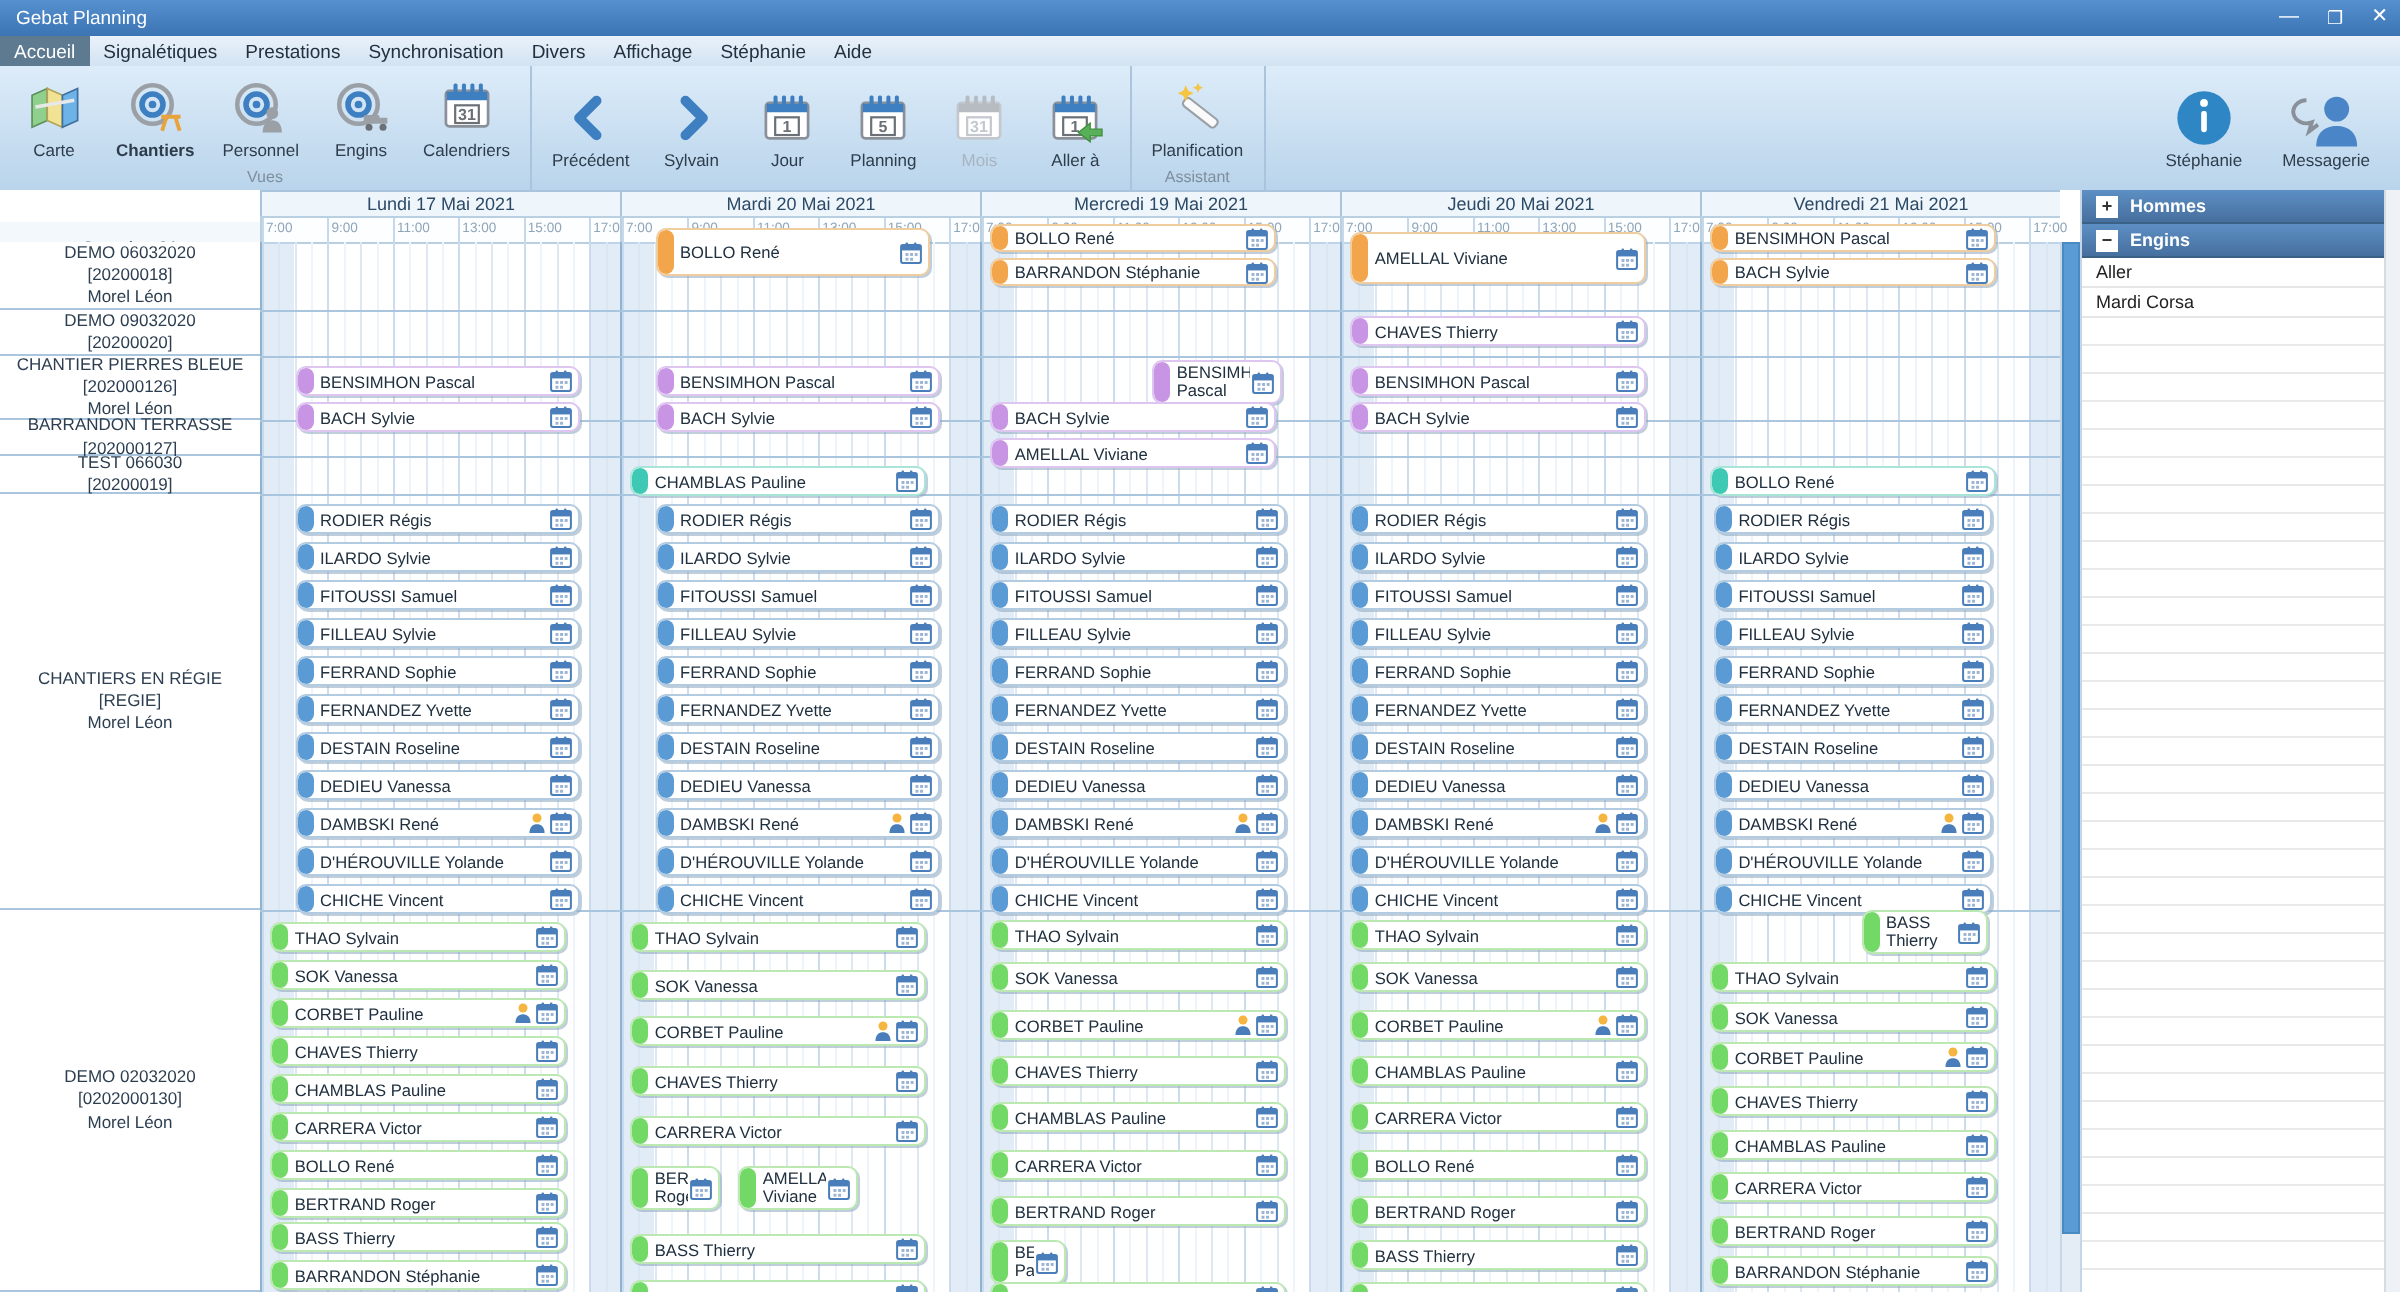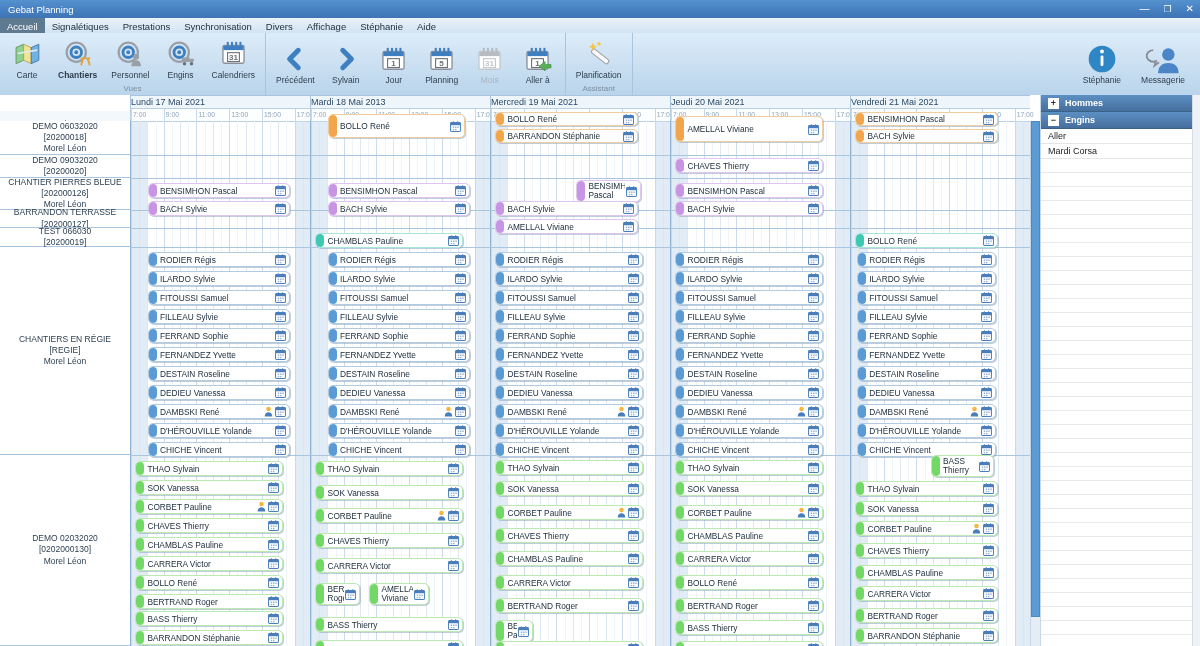--- a/index.html
+++ b/index.html
@@ -33,21 +33,21 @@
   #planner{position:absolute;left:0;top:95px;width:1200px;height:551px;background:#fff;overflow:hidden;}
   #weekcell{position:absolute;left:0;top:16px;width:130px;height:26px;background:#f3f8fc;
     border-bottom:1px solid #a9c4dc;border-right:1px solid #a9c4dc;
     display:flex;align-items:center;justify-content:center;font-size:9px;color:#2c4a66;text-align:center;}
   .leftrow{position:absolute;left:0;width:130px;border-bottom:1px solid #aac6de;background:#fff;
     display:flex;flex-direction:column;align-items:center;justify-content:center;
     font-size:8.5px;color:#2c3e50;text-align:center;line-height:1.3;}
   .daycol{position:absolute;top:0;height:551px;}
   .dayhead{position:absolute;left:0;top:0;width:179px;height:12px;background:#eef5fb;
     border:1px solid #a9c4dc;border-right:none;font-size:9px;color:#2c4a66;
-    text-align:left;line-height:12px;}
+    text-align:center;line-height:12px;}
   .dayticks{position:absolute;left:0;top:13px;width:179px;height:12px;background:#fdfeff;
     border:1px solid #b9cfe2;border-right:none;
     background-image:repeating-linear-gradient(90deg,#c6d8e9 0 1px,transparent 1px 32.727px);}
   .tick{position:absolute;top:0;font-size:6.8px;color:#8fa5b8;line-height:12px;padding-left:2px;}
   .daybody{position:absolute;left:0;top:26px;width:180px;height:525px;border-left:1px solid #8fb2d2;
     background-image:
       repeating-linear-gradient(90deg,#ccdcec 0 1px,transparent 1px 32.727px),
       repeating-linear-gradient(90deg,#dde8f2 0 1px,transparent 1px 16.363px),
       repeating-linear-gradient(90deg,#eef4fa 0 1px,transparent 1px 8.1818px);}
   .zone{position:absolute;top:0;height:525px;background:rgba(196,218,238,0.5);}
@@ -330,21 +330,21 @@
           <span class="tick" style="left: 98.1818px;">13:00</span>
           <span class="tick" style="left: 130.909px;">15:00</span>
           <span class="tick" style="left: 163.636px;">17:00</span>
         </div>
         <div class="daybody">
           <div class="zone" style="left: 0px; width: 16.3636px;"></div>
           <div class="zone" style="left: 163.636px; width: 16.3636px;"></div>
         </div>
       </div>
       <div class="daycol" style="left: 310px; width: 180px;">
-        <div class="dayhead">Mardi 18 Mai 2013</div>
+        <div class="dayhead">Mardi 20 Mai 2021</div>
         <div class="dayticks">
           <span class="tick" style="left: 0px;">7:00</span>
           <span class="tick" style="left: 32.7273px;">9:00</span>
           <span class="tick" style="left: 65.4545px;">11:00</span>
           <span class="tick" style="left: 98.1818px;">13:00</span>
           <span class="tick" style="left: 130.909px;">15:00</span>
           <span class="tick" style="left: 163.636px;">17:00</span>
         </div>
         <div class="daybody">
           <div class="zone" style="left: 0px; width: 16.3636px;"></div>

